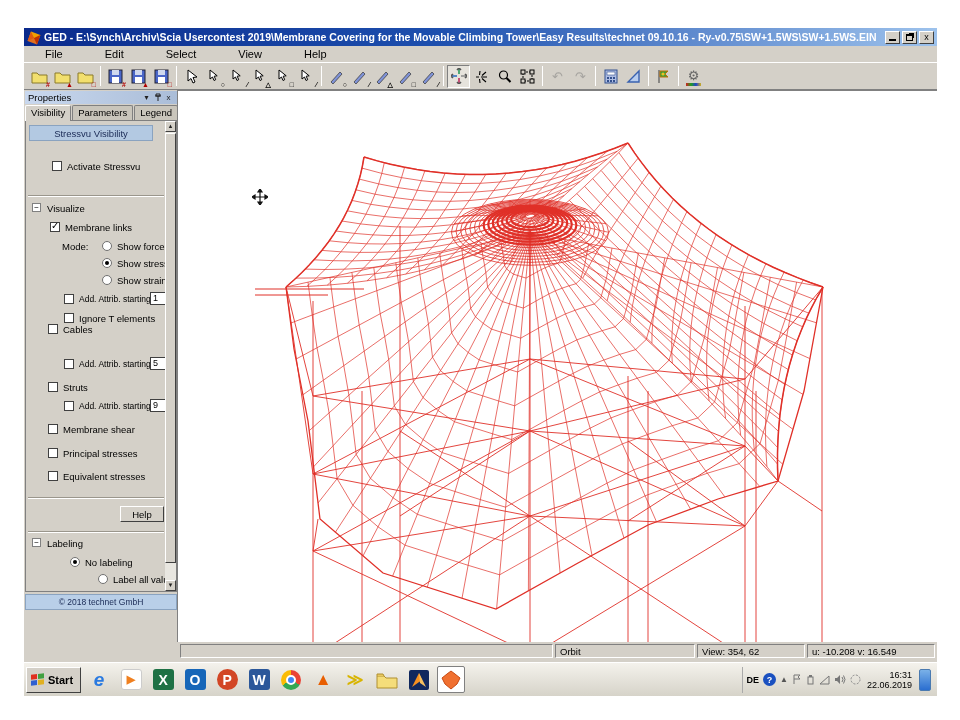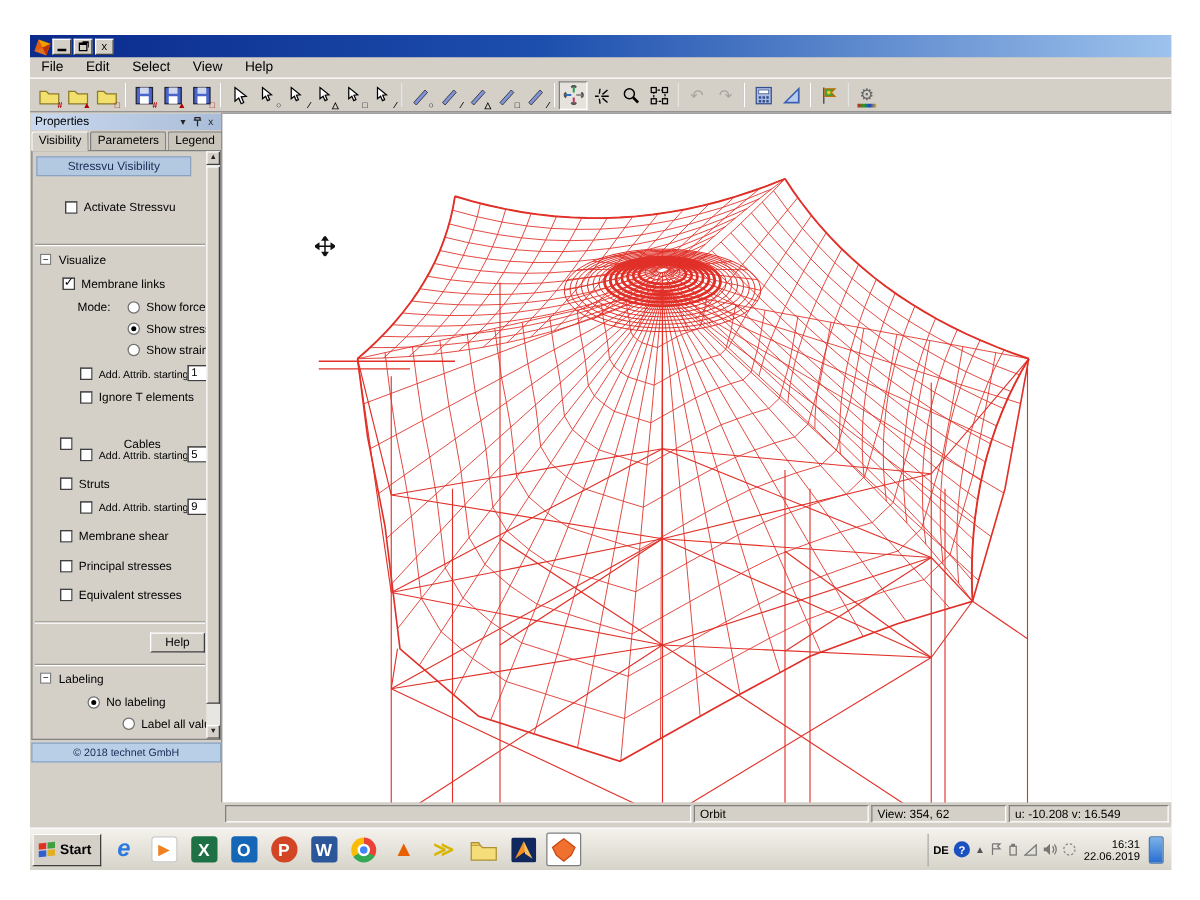--- a/index.html
+++ b/index.html
@@ -6,21 +6,21 @@
   html,body{width:960px;height:720px;background:#fff;font-family:"Liberation Sans",sans-serif;overflow:hidden;}
   #screen{position:absolute;left:24px;top:28px;width:913px;height:668px;background:#d4d0c8;}
   
   #titlebar{position:absolute;left:0;top:0;width:913px;height:18px;background:linear-gradient(90deg,#0a2a8c 0%,#1d4fae 45%,#9dc2ec 100%);display:flex;align-items:center;padding:0 3px;}
   #titlebar .ttext{color:#fff;font-size:10.5px;font-weight:bold;white-space:nowrap;overflow:hidden;flex:1;margin-left:4px;}
   .winbtn{width:15px;height:13px;background:#d4d0c8;border:1px solid;border-color:#fff #404040 #404040 #fff;margin-left:2px;font-size:9px;display:flex;align-items:center;justify-content:center;color:#000;}
   .appicon{width:13px;height:13px;position:relative;}
   .appicon::before{content:"";position:absolute;left:2px;top:2px;border-left:5px solid #e05a10;border-top:5px solid #f0a000;border-right:5px solid #c03000;border-bottom:5px solid #e07020;transform:rotate(20deg);}
   
   #menubar{position:absolute;left:0;top:18px;width:913px;height:16px;background:#d4d0c8;display:flex;align-items:center;font-size:11px;}
-  #menubar span{padding:1px 9px;}
+  #menubar span{padding:1px 21px;}
   #toolbar{position:absolute;left:0;top:34px;width:913px;height:28px;background:#d4d0c8;border-top:1px solid #fff;border-bottom:1px solid #808080;display:flex;align-items:center;padding-left:4px;}
   .tb{width:23px;height:23px;display:flex;align-items:center;justify-content:center;position:relative;}
   .tb.pressed{border:1px solid;border-color:#808080 #fff #fff #808080;background:#e6e3dc;}
   .tb .mark{position:absolute;right:1px;bottom:0px;font-size:7px;line-height:7px;color:#b00000;font-weight:bold;}
   .tsep{width:1px;height:20px;background:#808080;border-right:1px solid #fff;margin:0 3px;}
   .tb.dis{opacity:.45;}
   
   #main{position:absolute;left:0;top:62px;width:913px;height:552px;display:flex;}
   
   #panel{width:154px;height:552px;background:#d4d0c8;position:relative;border-right:1px solid #808080;}
@@ -66,20 +66,21 @@
   #showdesk{width:12px;height:22px;background:linear-gradient(#7ab1e8,#2a6ed0);border:1px solid #4a7ab0;border-radius:2px;margin-left:3px;}
   .cursor-move{position:absolute;left:74px;top:98px;width:16px;height:16px;}
 </style>
 </head>
 <body>
 
 <div id="screen">
 
   <div id="titlebar">
     <div class="appicon"></div>
+    <div class="ttext">GED - E:\Synch\Archiv\Scia Usercontest 2019\Membrane Covering for the Movable Climbing Tower\Easy Results\technet 09.10.16 - Ry-v0.75\SW+1.5WS\SW+1.5WS.EIN</div>
     <div class="winbtn">
         <div style="width:7px;border-bottom:2px solid #000;margin-top:6px;"></div>
       </div>
     <div class="winbtn">
         <div style="width:7px;height:7px;border:1px solid #000;border-top-width:2px;box-shadow:2px -2px 0 -1px #000;"></div>
       </div>
     <div class="winbtn">x</div>
   </div>
 
   <div id="menubar">
@@ -336,21 +337,21 @@
           <span class="cb"></span>
           <span style="font-size:8.5px;">Add. Attrib. starting with:</span>
         </div>
         <div class="tinput" style="left:124px;top:171px;">1</div>
 
         <div class="row" style="left:38px;top:192px;">
           <span class="cb"></span>
           <span>Ignore T elements</span>
         </div>
 
-        <div class="row" style="left:22px;top:229px;gap:36px;">
+        <div class="row" style="left:22px;top:203px;">
           <span class="cb"></span>
           <span>Cables</span>
         </div>
         <div class="row" style="left:38px;top:238px;">
           <span class="cb"></span>
           <span style="font-size:8.5px;">Add. Attrib. starting with:</span>
         </div>
         <div class="tinput" style="left:124px;top:236px;">5</div>
 
         <div class="row" style="left:22px;top:261px;">

